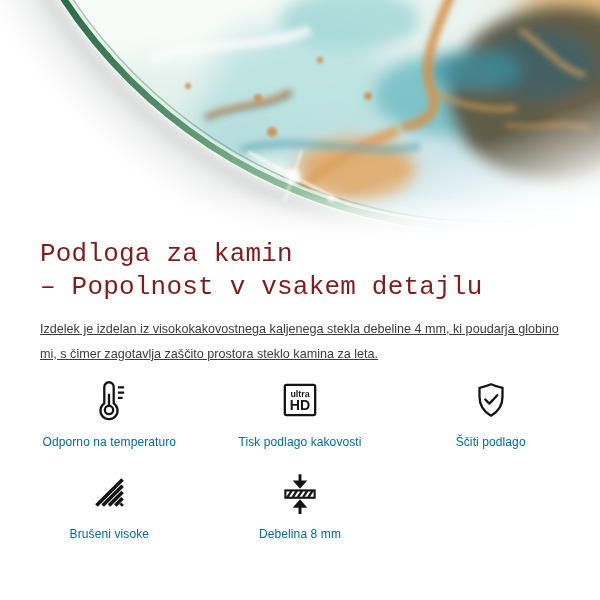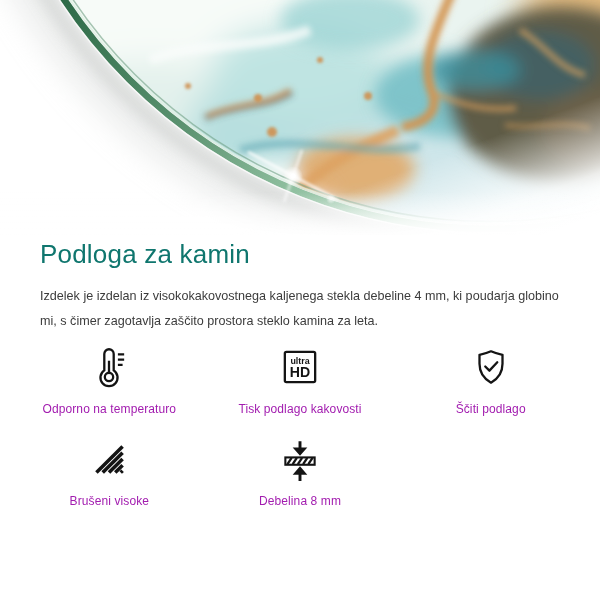--- a/index.html
+++ b/index.html
@@ -1,28 +1,28 @@
 <!DOCTYPE html>
 <html><head>
 <meta charset="utf-8">
 <style>
   html,body{margin:0;padding:0;width:600px;height:600px;overflow:hidden;background:#ffffff;}
   .page{width:600px;height:600px;background:#ffffff;position:relative;
         font-family:"Liberation Sans","DejaVu Sans",sans-serif;}
   .hero{width:600px;height:235px;display:block;position:relative;}
   .hero svg{display:block;}
-  h1.title{margin:3px 40px 0;font-family:Liberation Sans, sans-serif;
-           font-weight:400;font-size:26px;line-height:33px;color:#0f766e;letter-spacing:.2px;}
+  h1.title{margin:3px 40px 0;font-family:Liberation Mono, monospace;
+           font-weight:400;font-size:26px;line-height:33px;color:#7f1d1d;letter-spacing:.2px;}
   h1.title span{display:block;}
   .desc{margin:13px 40px 0;font-size:12.6px;line-height:25px;color:#3c3c3c;}
-  .desc span{display:block;white-space:nowrap;}
+  .desc span{display:block;white-space:nowrap;text-decoration:underline;}
   .features{margin:10px 14px 0;display:grid;grid-template-columns:repeat(3,1fr);row-gap:20px;}
   .feature{display:flex;flex-direction:column;align-items:center;gap:12px;}
   .feature .icon{width:46px;height:46px;display:flex;align-items:center;justify-content:center;}
-  .feature .label{font-size:12px;color:#a21caf;text-align:right;letter-spacing:.1px;}
+  .feature .label{font-size:12px;color:#0369a1;text-align:right;letter-spacing:.1px;}
   .ic{stroke:#141414;fill:none;stroke-width:2.2;}
   .icf{fill:#141414;stroke:none;}
   .ic-txt{font-family:"Liberation Sans",sans-serif;fill:#141414;stroke:none;text-anchor:middle;}
 </style>
 </head>
 <body>
 
 <div class="page">
 
   <div class="hero">
@@ -130,20 +130,21 @@
         <circle cx="331" cy="199" r="5" fill="url(#sparkGlow)" opacity="0.7"></circle>
       </g>
 
       <rect width="600" height="235" fill="url(#fadeBR)"></rect>
       <rect y="192" width="600" height="43" fill="url(#fadeBottom)"></rect>
     </svg>
   </div>
 
   <h1 class="title">
     <span>Podloga za kamin</span>
+    <span>– Popolnost v vsakem detajlu</span>
   </h1>
 
   <p class="desc">
     <span>Izdelek je izdelan iz visokokakovostnega kaljenega stekla debeline 4 mm, ki poudarja globino</span>
     <span>mi, s čimer zagotavlja zaščito prostora steklo kamina za leta.</span>
   </p>
 
   <div class="features">
 
     <div class="feature">

